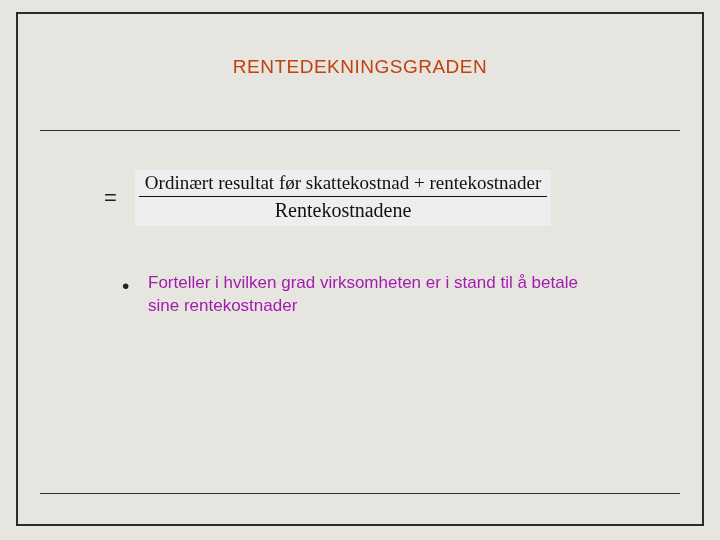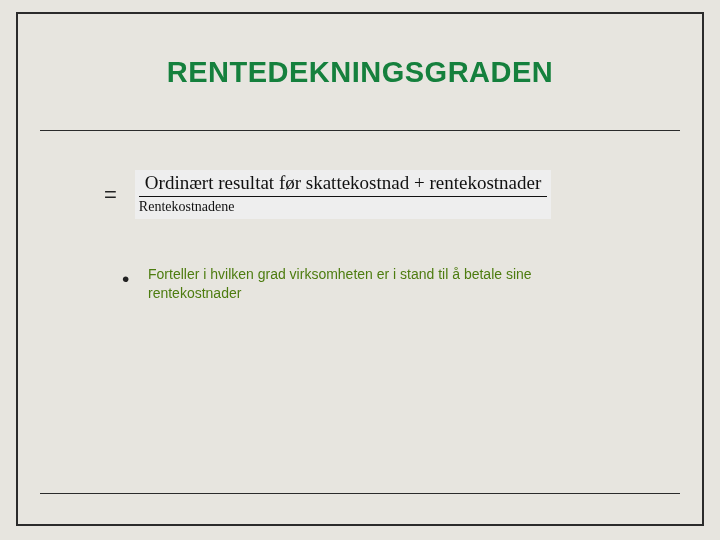--- a/index.html
+++ b/index.html
@@ -21,25 +21,25 @@
   }
   .title-region {
     position: absolute;
     top: 18px;
     left: 22px;
     right: 22px;
     height: 96px;
     text-align: center;
   }
   .title-text {
-    font-size: 29px;
+    font-size: 19px;
     letter-spacing: 0.5px;
-    color: #15803d;
+    color: #c2410c;
     padding-top: 24px;
-    font-weight: 700;
+    font-weight: 400;
   }
   .divider {
     position: absolute;
     left: 22px;
     right: 22px;
     height: 0;
     border-top: 1.5px solid #2b2b2b;
   }
   .divider.top { top: 116px; }
   .divider.bottom { bottom: 30px; }
@@ -56,43 +56,44 @@
     margin-top: 26px;
     margin-left: 26px;
   }
   .equals {
     font-size: 22px;
     color: #222;
     font-family: Arial, sans-serif;
   }
   .fraction {
     display: inline-block;
+    text-align: center;
     font-family: Georgia, 'Times New Roman', serif;
     color: #111;
     background: #eee;
     padding: 2px 4px 4px 4px;
   }
   .numerator {
     font-size: 19px;
     padding: 0 6px 2px 6px;
     border-bottom: 1.2px solid #111;
   }
   .denominator {
-    font-size: 14px;
+    font-size: 20px;
     padding-top: 2px;
   }
   .bullets {
     margin-top: 46px;
     margin-left: 44px;
     list-style: none;
   }
   .bullets li {
     position: relative;
-    font-size: 14px;
-    color: #4d7c0f;
+    font-size: 17px;
+    color: #a21caf;
     line-height: 1.35;
     padding-left: 26px;
     margin-bottom: 26px;
     max-width: 480px;
   }
   .bullets li::before {
     content: "•";
     position: absolute;
     left: 0;
     top: 0;

